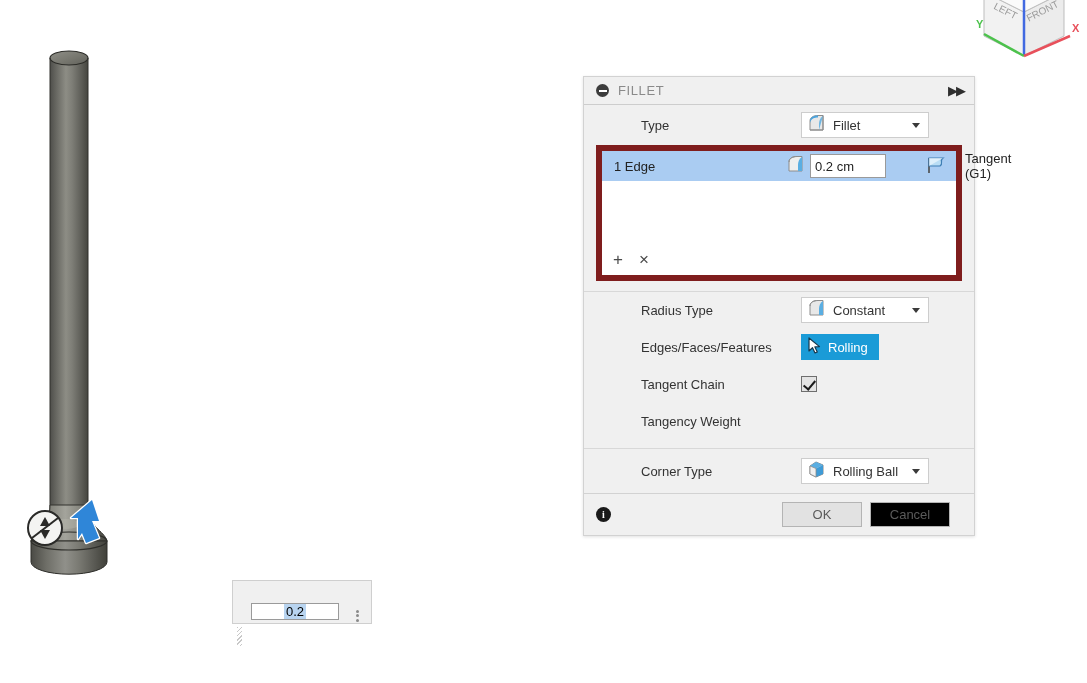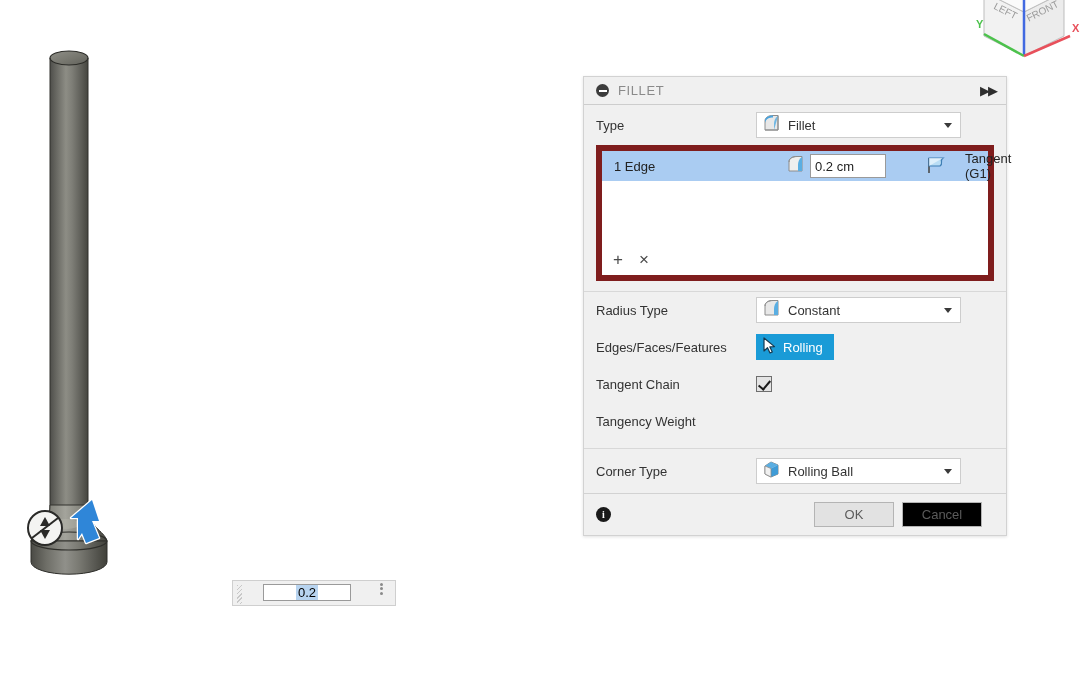--- a/index.html
+++ b/index.html
@@ -29,26 +29,25 @@
     position: absolute;
     left: 0px; top: 0px;
     width: 200px; height: 620px;
     pointer-events: none;
   }
 
   
   #value-field {
     position: absolute;
     left: 232px; top: 580px;
-    height: 26px;
-    display: flex;
-    align-items: flex-start;
+    height: 44px;
+    display: flex;
+    align-items: flex-end;
     background: #f0f0f0;
     border: 1px solid #cfcfcf;
-    gap: 12px;
   }
   #value-grip {
     width: 14px;
     background: #f0f0f0;
     border-right: 1px solid #bdbdbd;
     position: relative;
   }
   #value-grip::before {
     content: "";
     position: absolute;
@@ -84,21 +83,21 @@
     width: 3px; height: 3px;
     border-radius: 50%;
     background: #8a8a8a;
     margin: 1.5px auto;
   }
 
   
   #fillet-panel {
     position: absolute;
     left: 583px; top: 76px;
-    width: 424px;
+    width: 392px;
     background: #f0f0f0;
     border: 1px solid #d2d2d2;
     box-shadow: 0 1px 3px rgba(0,0,0,0.12);
   }
   .panel-header {
     height: 28px;
     background: #f0f0f0;
     border-bottom: 1px solid #cdcdcd;
     display: flex;
     align-items: center;
@@ -138,20 +137,21 @@
     display: flex;
     align-items: center;
     padding: 0 12px;
     min-height: 34px;
   }
   .row-label {
     font-size: 13px;
     color: #333333;
     width: 160px;
     flex: 0 0 160px;
+    margin-left: 45px;
   }
 
   
   .dropdown {
     flex: 1;
     height: 26px;
     background: #ffffff;
     border: 1px solid #cdcdcd;
     display: flex;
     align-items: center;

